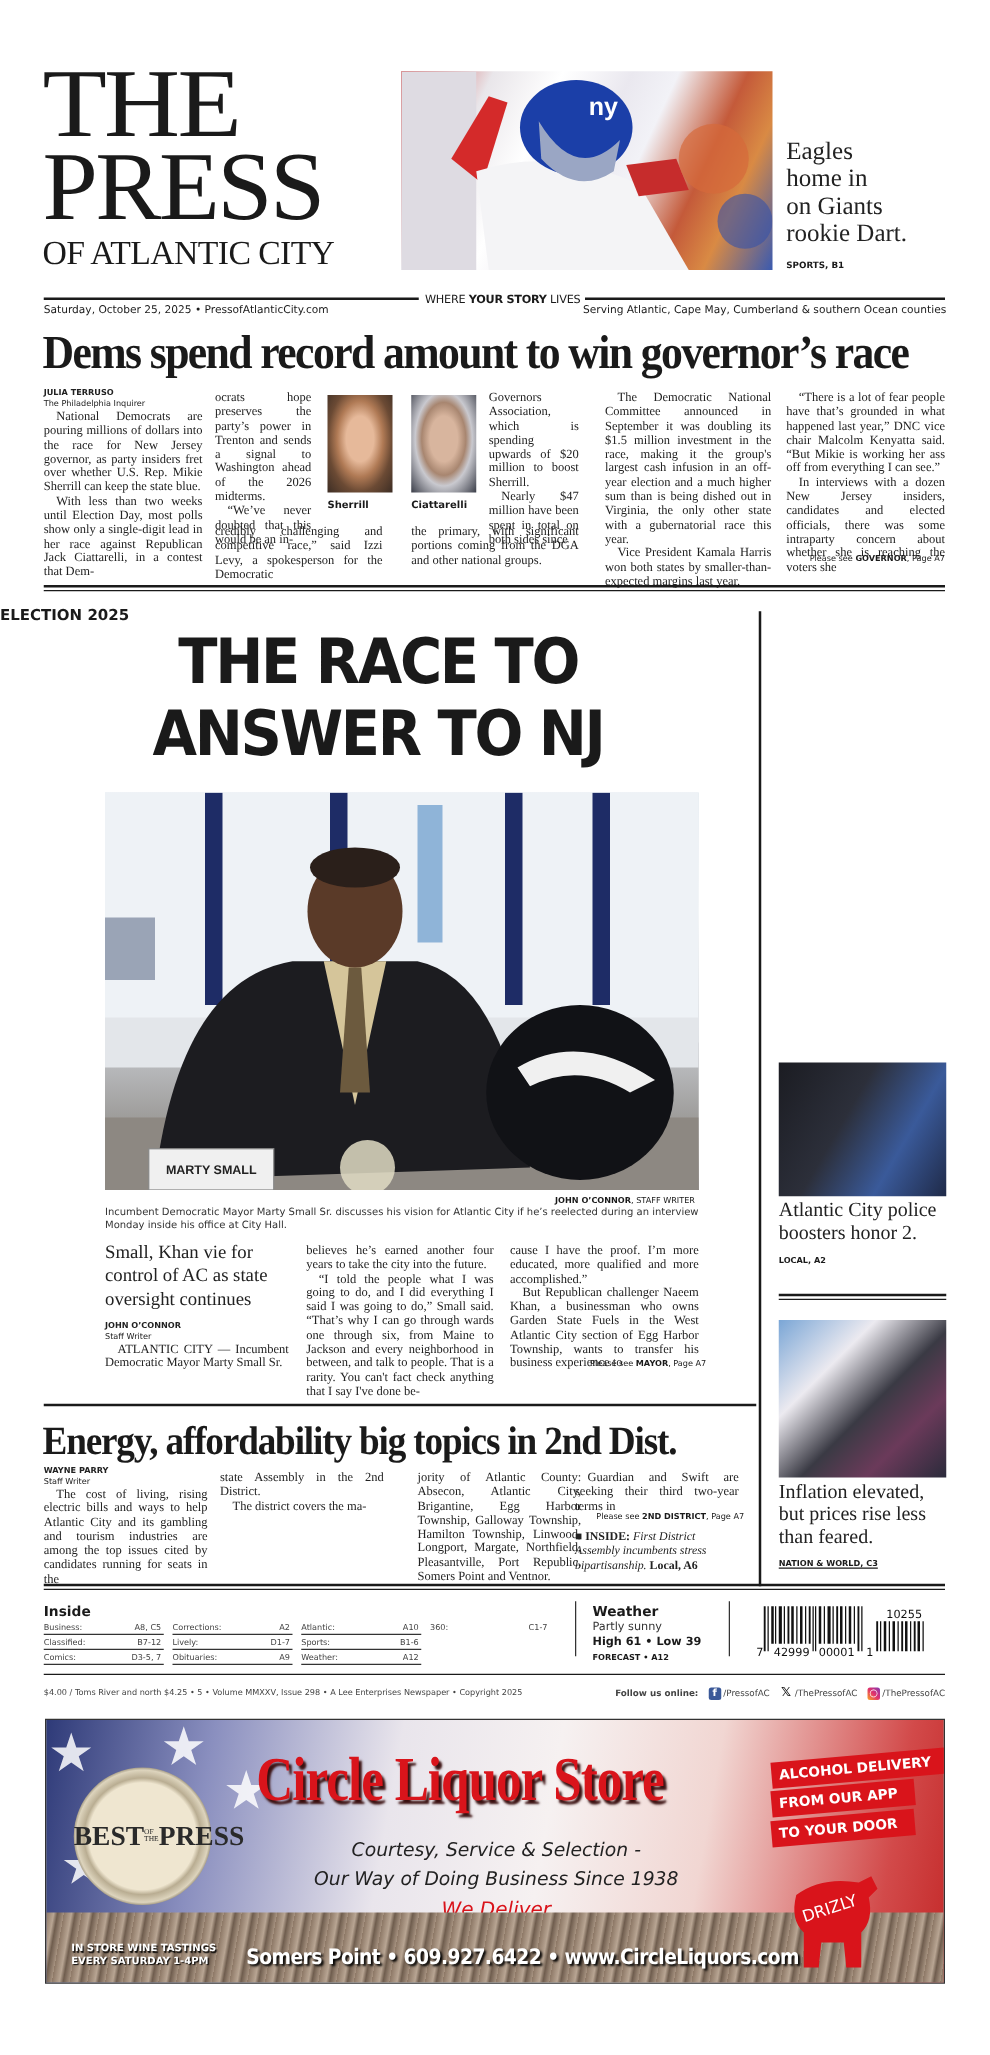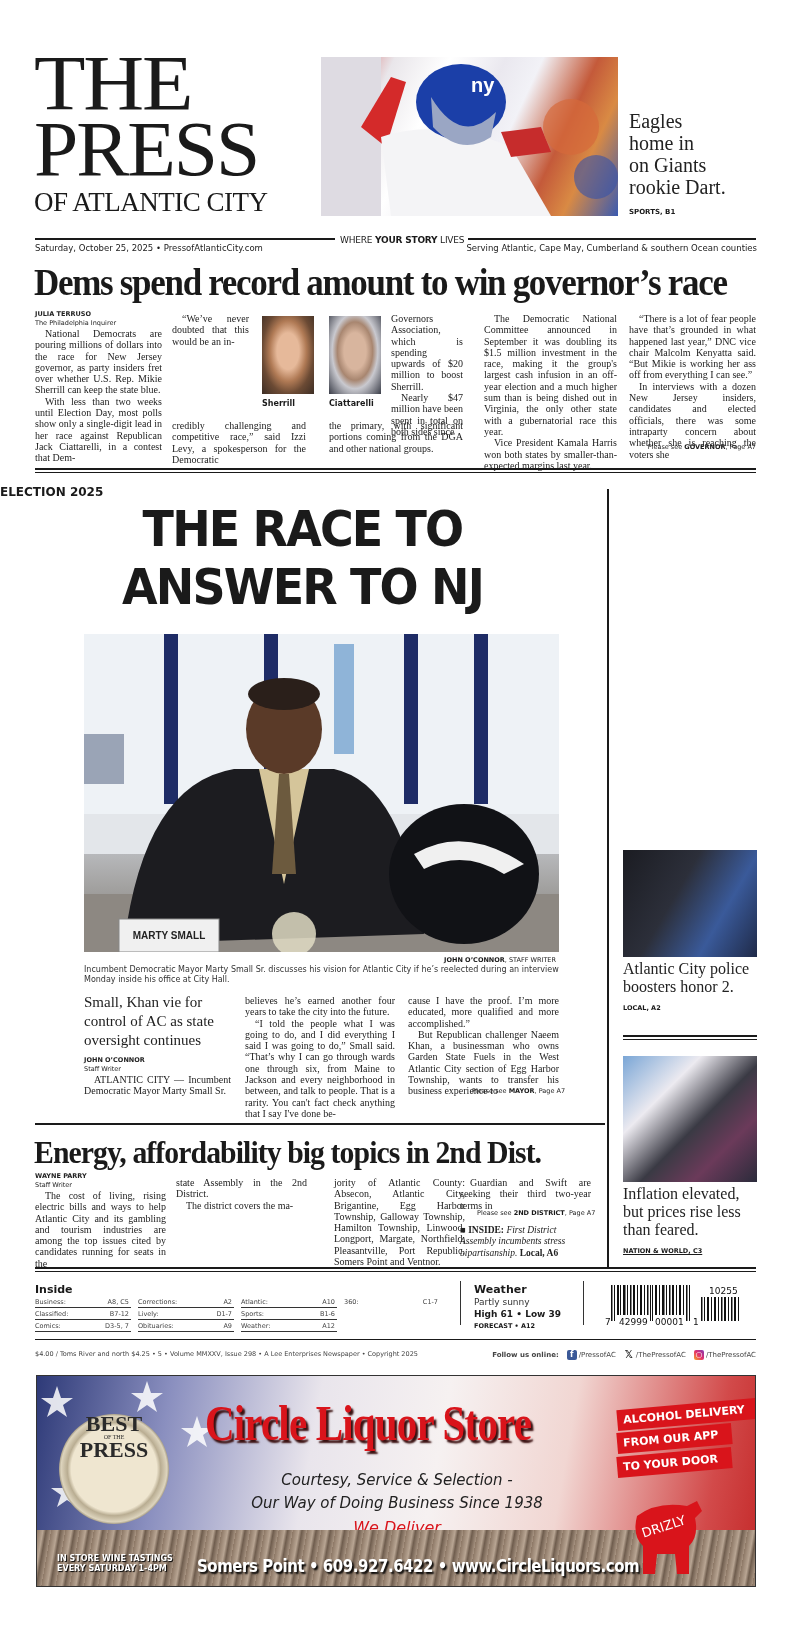--- a/index.html
+++ b/index.html
@@ -65,21 +65,21 @@
 
   .barcode { left: 605px; top: 1283px; width: 148px; height: 44px; }
   .footer-l { left: 35px; top: 1350px; font-size: 6.5px; color:#444; }
   .footer-r { right: 36px; top: 1350px; font-size: 7px; color:#444; display:flex; gap: 8px; align-items:center;padding-left:32px; }
   .soc-icon { display:inline-block; width: 10px; height: 10px; border-radius: 2px; color:#fff; font-size:8px; text-align:center; line-height:10px; font-weight:bold; margin-right:2px; vertical-align: middle; }
 
   
   .ad { left: 36px; top: 1375px; width: 720px; height: 212px; border: 1px solid #333; overflow:hidden;
     background: linear-gradient(100deg, #2e3a78 0%, #8a8fbf 18%, #e9e5ec 38%, #f6f1f1 55%, #f1d6d2 72%, #d24a4a 92%, #c42a2a 100%); }
   .ad-wood { position:absolute; left:0; bottom:0; width:100%; height:56px; background: repeating-linear-gradient(100deg, #8d7866 0px, #b8a593 6px, #6f5d4e 9px, #a69280 14px); }
-  .ad-medal { position:absolute; left:22px; top:38px; width:110px; height:110px; border-radius:50%; background: radial-gradient(circle, #efe6d0 55%, #b9ad92 60%, #ddd4bd 68%, #8f856f 72%); display:flex; flex-direction:column; align-items:center; justify-content:flex-start; }
+  .ad-medal { position:absolute; left:22px; top:38px; width:110px; height:110px; border-radius:50%; background: radial-gradient(circle, #efe6d0 55%, #b9ad92 60%, #ddd4bd 68%, #8f856f 72%); display:flex; flex-direction:row; align-items:center; justify-content:flex-start; }
   .ad-medal .b { font-family:"Liberation Serif", serif; font-weight:bold; font-size: 22px; line-height:20px; color:#2a2a2a; }
   .ad-medal .m { font-family:"Liberation Serif", serif; font-size: 6px; color:#2a2a2a; }
   .ad-title { position:absolute; left:168px; top:18px; font-family:"Liberation Serif", serif; font-weight:bold; font-size: 50px; color:#d9141b; letter-spacing:-1px; text-shadow: 3px 3px 2px #3a1010; transform: scaleX(0.82); transform-origin:left; white-space:nowrap; }
   .ad-tag1 { position:absolute; left:0; width:720px; top:95px; text-align:center; font-family:"DejaVu Sans", sans-serif; font-style:italic; font-size: 15px; color:#222; }
   .ad-tag2 { position:absolute; left:0; width:720px; top:118px; text-align:center; font-family:"DejaVu Sans", sans-serif; font-style:italic; font-size: 15px; color:#222; }
   .ad-deliver { position:absolute; left:0; width:720px; top:142px; text-align:center; font-family:"DejaVu Sans", sans-serif; font-style:italic; font-size: 16px; color:#d9141b; }
   .ad-box { position:absolute; left: 580px; width: 140px; background:#d9141b; color:#fff; font-family:"DejaVu Sans", sans-serif; font-weight:bold; font-size: 11px; padding: 4px 6px; transform: rotate(-5deg); }
   .ad-tastings { position:absolute; left:20px; bottom:12px; color:#fff; font-family:"DejaVu Sans", sans-serif; font-weight:bold; font-size: 8px; line-height:10px; text-shadow: 1px 1px 1px #000; }
   .ad-contact { position:absolute; left:160px; bottom:10px; color:#fff; font-family:"DejaVu Sans", sans-serif; font-weight:bold; font-size: 17px; text-shadow: 2px 2px 2px #000; letter-spacing:-0.5px; transform: scaleX(0.88); transform-origin:left; white-space:nowrap; }
   .ad-drizly { position:absolute; left:590px; top:120px; width:80px; height:80px; }
@@ -120,20 +120,21 @@
 
 <div class="abs hed1">Dems spend record amount to win governor’s race</div>
 
 <div class="col" style="left:35px; top:310px; width:127px;">
   <div class="byline">JULIA TERRUSO</div>
   <div class="byline2">The Philadelphia Inquirer</div>
   <span class="indent">National Democrats are pouring millions of dollars into the race for New Jersey governor, as party insiders fret over whether U.S. Rep. Mikie Sherrill can keep the state blue.</span>
   <span class="indent">With less than two weeks until Election Day, most polls show only a single-digit lead in her race against Republican Jack Ciattarelli, in a contest that Dem-</span>
 </div>
 <div class="col" style="left:172px; top:313px; width:77px;">
+  <span>ocrats hope preserves the party’s power in Trenton and sends a signal to Washington ahead of the 2026 midterms.</span>
   <span class="indent">“We’ve never doubted that this would be an in-</span>
 </div>
 <div class="col" style="left:172px; top:420px; width:134px;">credibly challenging and competitive race,” said Izzi Levy, a spokesperson for the Democratic</div>
 
 <div class="mug" style="left:262px; top:316px; background: radial-gradient(ellipse at 50% 45%, #e6b99a 30%, #b07a55 50%, #6b4a34 70%, #3c2d24 100%);"></div>
 <div class="mug-label" style="left:262px; top:399px;">Sherrill</div>
 <div class="mug" style="left:329px; top:316px; background: radial-gradient(ellipse at 50% 45%, #d8b59e 30%, #a88670 48%, #c9c9cf 62%, #3a3d48 100%);"></div>
 <div class="mug-label" style="left:329px; top:399px;">Ciattarelli</div>
 
 <div class="col" style="left:391px; top:313px; width:72px;">

